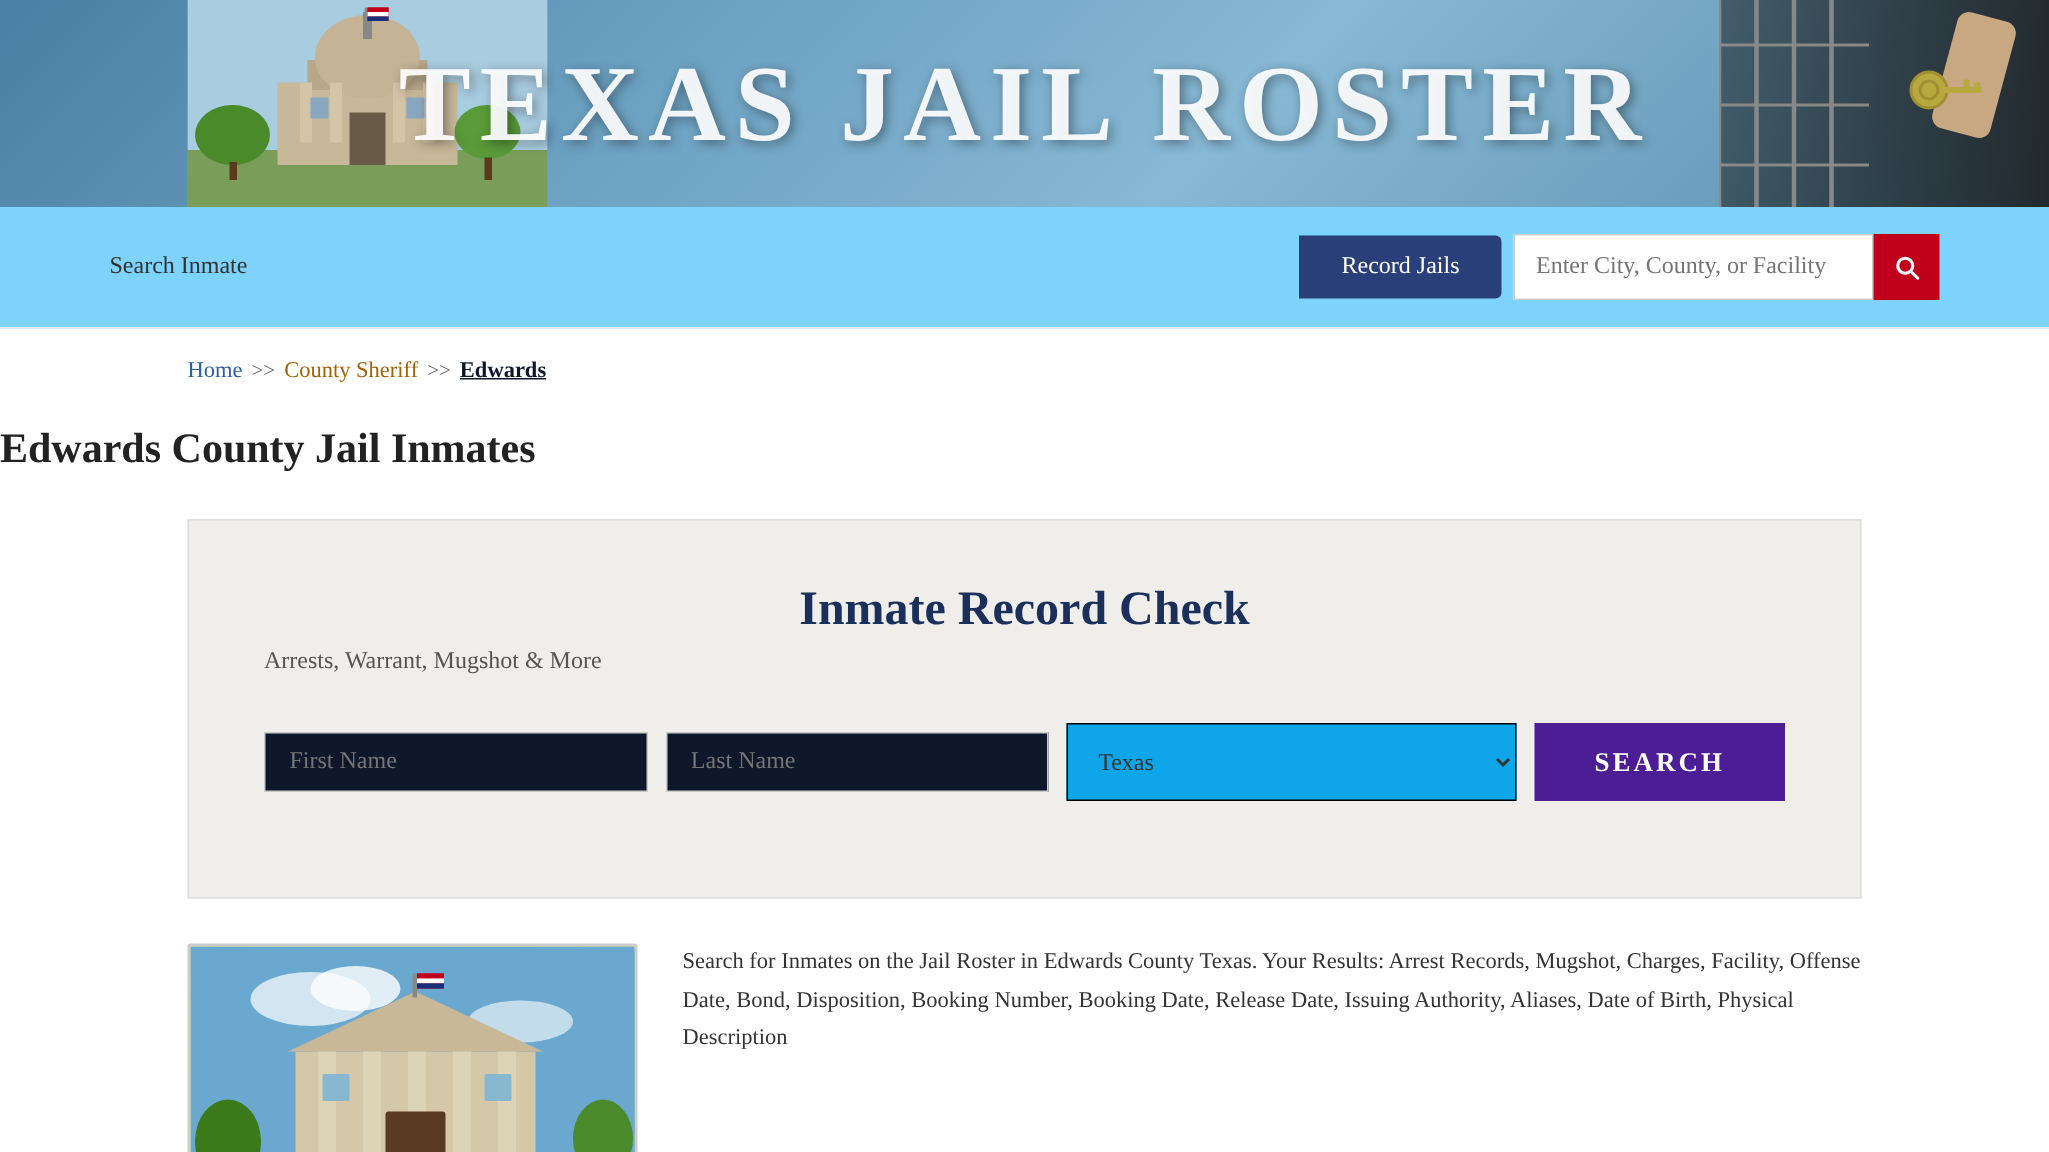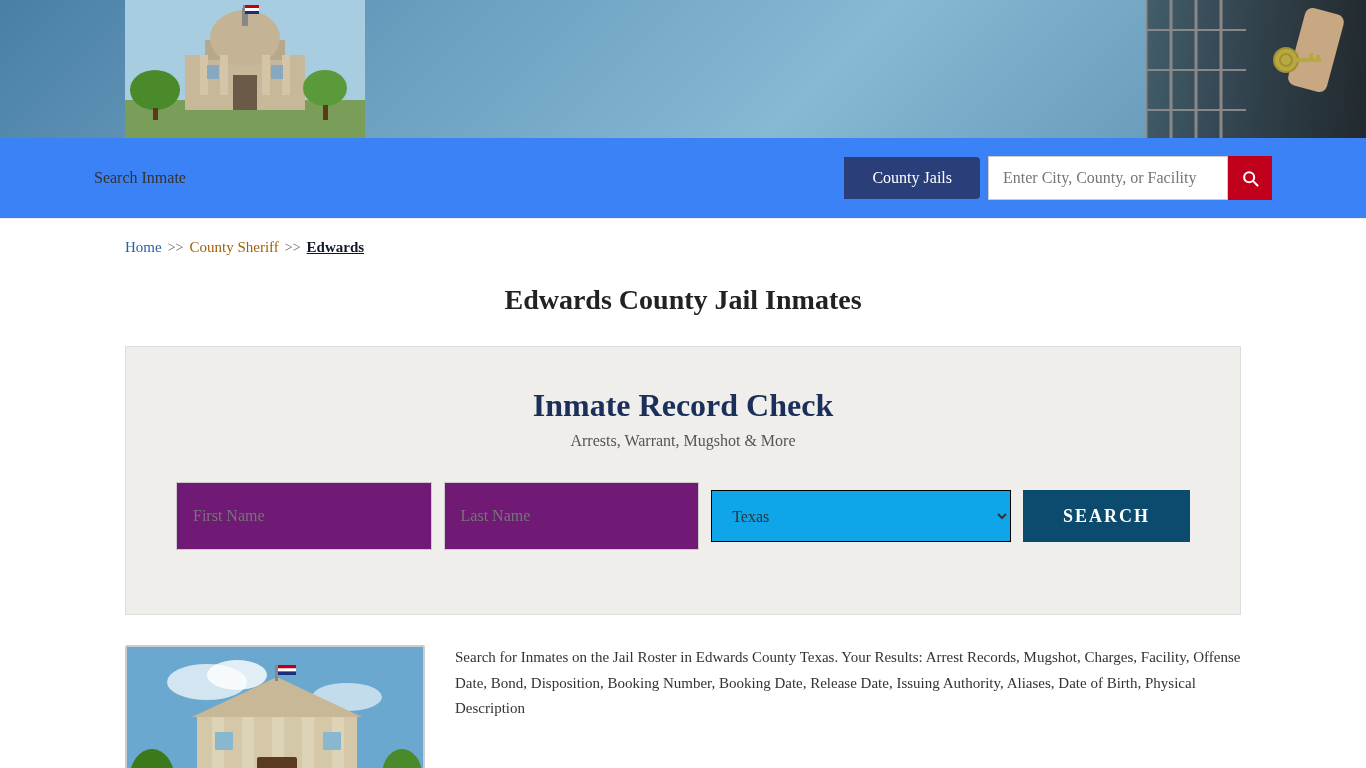--- a/index.html
+++ b/index.html
@@ -47,22 +47,22 @@
     
     .capitol-shape {
       width: 100%;
       height: 100%;
     }
 
     
     .navbar {
       display: flex;
       align-items: center;
-      padding: 18px 94px;
-      background: #3b82f6;
+      padding: 18px 73px;
+      background: #7dd3fc;
       border-bottom: 1px solid #eee;
     }
     .nav-search-inmate {
       font-size: 16px;
       color: #333;
       flex: 1;
     }
     .nav-buttons {
       display: flex;
       align-items: center;
@@ -142,21 +142,20 @@
       cursor: pointer;
     }
     .breadcrumb-current {
       color: #0f172a;
       font-weight: bold;
       text-decoration: underline;
     }
 
     
     .page-title {
-      text-align: center;
       font-size: 28px;
       font-weight: bold;
       color: #222;
       padding: 18px 0 30px;
       font-family: Georgia, serif;
     }
 
     
     .record-check-section {
       margin: 0 125px;
@@ -166,56 +165,56 @@
     }
     .record-check-title {
       text-align: center;
       font-size: 32px;
       font-weight: bold;
       color: #1a2f5a;
       margin-bottom: 8px;
       font-family: Georgia, serif;
     }
     .record-check-subtitle {
-      text-align: center;
+      text-align: left;
       font-size: 16px;
       color: #555;
       margin-bottom: 32px;
       font-family: Georgia, serif;
     }
     .record-check-form {
       display: flex;
       gap: 12px;
       align-items: center;
     }
     .form-input {
       flex: 1;
       padding: 14px 16px;
       font-size: 16px;
       border: 1px solid #ccc;
-      background: #701a75;
+      background: #0f172a;
       outline: none;
       color: #999;
       font-family: Georgia, serif;
-      height: 68px;
+      height: 40px;
     }
     .form-select {
       flex: 1.2;
       padding: 14px 16px;
       font-size: 16px;
       border: 1px solid #000000;
       background: #0ea5e9;
       outline: none;
       color: #333;
       font-family: Georgia, serif;
       height: 52px;
       cursor: pointer;
     }
     .btn-search-record {
-      background: #0c4a6e;
+      background: #4c1d95;
       color: #fff;
       border: none;
       padding: 0 40px;
       height: 52px;
       font-size: 18px;
       font-weight: bold;
       letter-spacing: 2px;
       cursor: pointer;
       font-family: Georgia, serif;
       text-transform: uppercase;
@@ -287,20 +286,21 @@
       <rect x="120" y="5" width="14" height="3" fill="#c0001a"></rect>
       <rect x="120" y="8" width="14" height="3" fill="#fff"></rect>
       <rect x="120" y="11" width="14" height="3" fill="#1a2f7a"></rect>
 
       <ellipse cx="30" cy="90" rx="25" ry="20" fill="#4a8a2a"></ellipse>
       <rect x="28" y="108" width="5" height="12" fill="#5a3a1a"></rect>
       <ellipse cx="200" cy="88" rx="22" ry="18" fill="#5a9a3a"></ellipse>
       <rect x="198" y="105" width="5" height="15" fill="#5a3a1a"></rect>
     </svg>
   </div>
+  <div class="banner-title">Texas Jail Roster</div>
 
   <div class="banner-right">
     <svg width="220" height="138" viewBox="0 0 220 138" xmlns="http://www.w3.org/2000/svg">
       <rect width="220" height="138" fill="rgba(20,20,20,0.5)"></rect>
 
       <rect x="150" y="10" width="40" height="80" rx="8" fill="#c8a882" transform="rotate(15, 170, 50)"></rect>
 
       <circle cx="140" cy="60" r="12" fill="#b8a840" stroke="#a09030" stroke-width="2"></circle>
       <circle cx="140" cy="60" r="6" fill="none" stroke="#a09030" stroke-width="2"></circle>
       <rect x="150" y="58" width="25" height="4" fill="#b8a840"></rect>
@@ -314,21 +314,21 @@
       <line x1="0" y1="30" x2="100" y2="30" stroke="#888" stroke-width="2"></line>
       <line x1="0" y1="70" x2="100" y2="70" stroke="#888" stroke-width="2"></line>
       <line x1="0" y1="110" x2="100" y2="110" stroke="#888" stroke-width="2"></line>
     </svg>
   </div>
 </div>
 
 <div class="navbar">
   <span class="nav-search-inmate">Search Inmate</span>
   <div class="nav-buttons">
-    <button class="btn-county">County Jails</button>
+    <button class="btn-county">Record Jails</button>
   </div>
   <div class="search-facility-wrap">
     <input class="search-facility-input" type="text" placeholder="Enter City, County, or Facility" style="">
     <button class="search-facility-btn">
       <svg class="search-icon-svg" viewBox="0 0 24 24" xmlns="http://www.w3.org/2000/svg">
         <path d="M21 21l-4.35-4.35M17 11A6 6 0 1 1 5 11a6 6 0 0 1 12 0z" stroke="#fff" stroke-width="2.5" fill="none" stroke-linecap="round"></path>
       </svg>
     </button>
   </div>
 </div>

